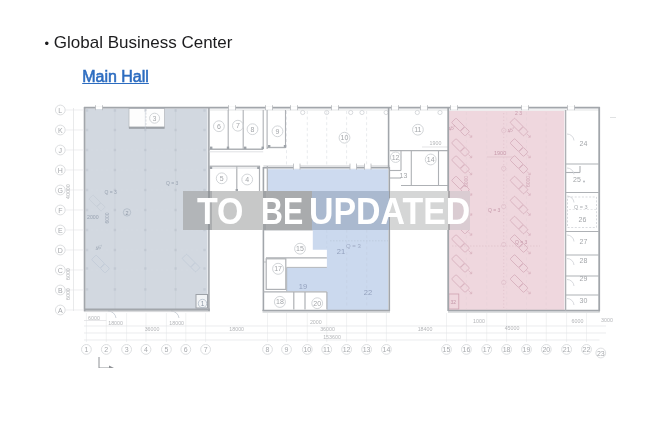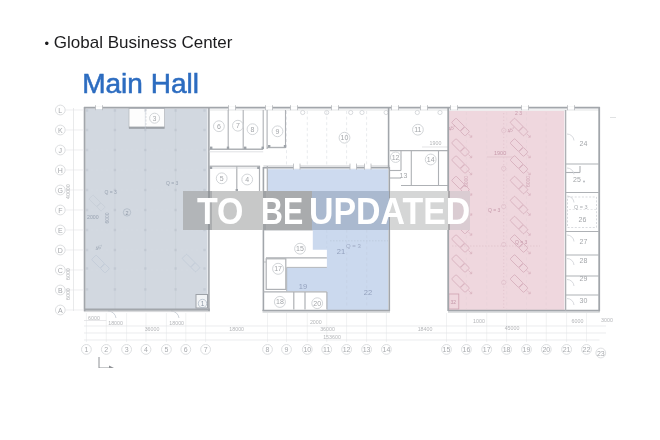--- a/index.html
+++ b/index.html
@@ -1,19 +1,19 @@
 <!DOCTYPE html>
 <html><head>
 <meta charset="utf-8">
 <style>
 html,body{margin:0;padding:0;background:#fff;}
 #stage{position:relative;width:660px;height:368px;background:#ffffff;overflow:hidden;font-family:"Liberation Sans",sans-serif;}
 .t1{position:absolute;left:44.5px;top:32.8px;font-size:17px;color:#1c1c1e;letter-spacing:0px;}
 .t1 .bl{font-size:13px;margin-right:4.8px;}
-.t2{position:absolute;left:82.2px;top:68px;font-size:28px;color:#2c6cc0;-webkit-text-stroke:0.55px #2c6cc0;}
+.t2{position:absolute;left:82.2px;top:68px;font-size:16px;color:#2c6cc0;text-decoration:underline;-webkit-text-stroke:0.55px #2c6cc0;}
 .band{position:absolute;left:182.7px;top:191.3px;width:287.3px;height:38.7px;background:linear-gradient(90deg,#b2b5b8 0px,#b2b5b8 24.8px,#94989c 24.8px,#94989c 26.8px,#acaeb0 26.8px,#acaeb0 29.1px,#c7c8c8 29.1px,#c7c8c8 80.3px,#9fa2a5 80.3px,#9fa2a5 82.6px,#a9abad 82.6px,#a9abad 129px,#aab9cf 129px,#aab9cf 205.6px,#9a9ea3 205.6px,#9a9ea3 207.3px,#d5d6d6 207.3px,#d5d6d6 265.3px,#aba8ab 265.3px,#aba8ab 267.1px,#daccd2 267.1px,#daccd2 287.3px);}
 .wm{position:absolute;top:193.5px;font-size:36px;font-weight:bold;color:#ffffff;white-space:pre;line-height:36px;transform-origin:0 0;}
 </style>
 </head>
 <body>
 <div id="stage">
 
 <div class="t1"><span class="bl">•</span>Global Business Center</div>
 
 <div class="t2">Main Hall</div>

